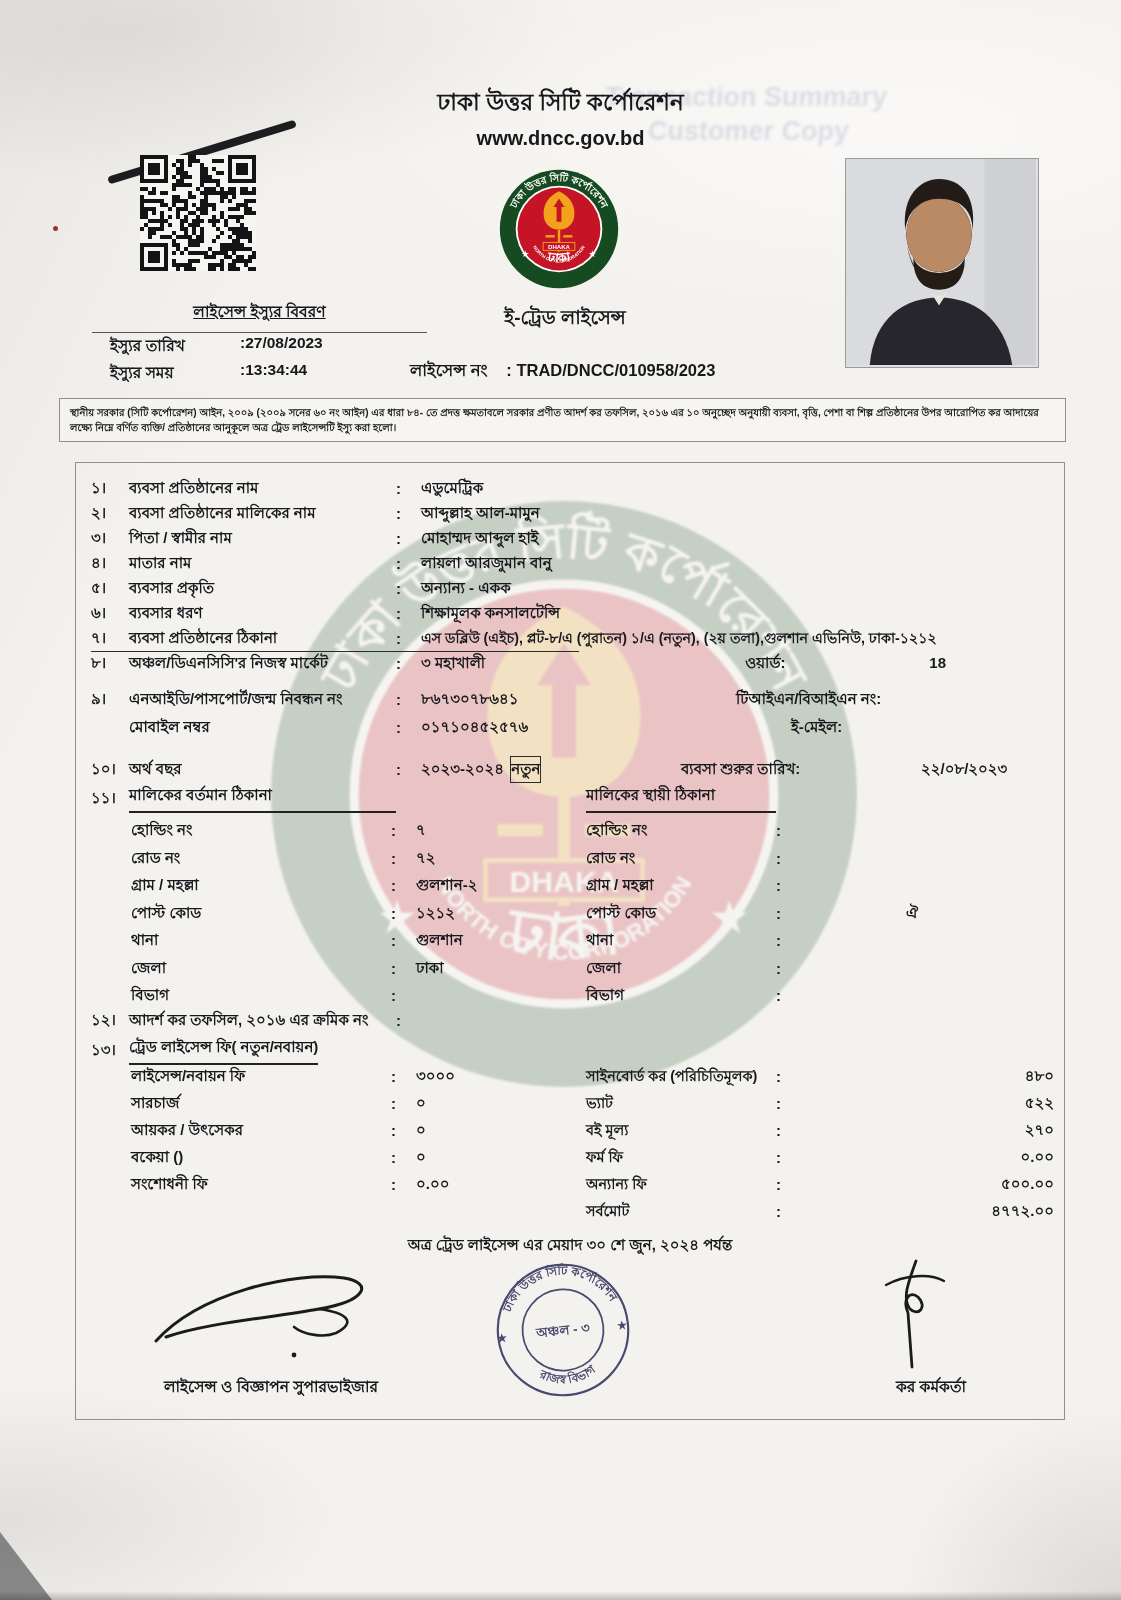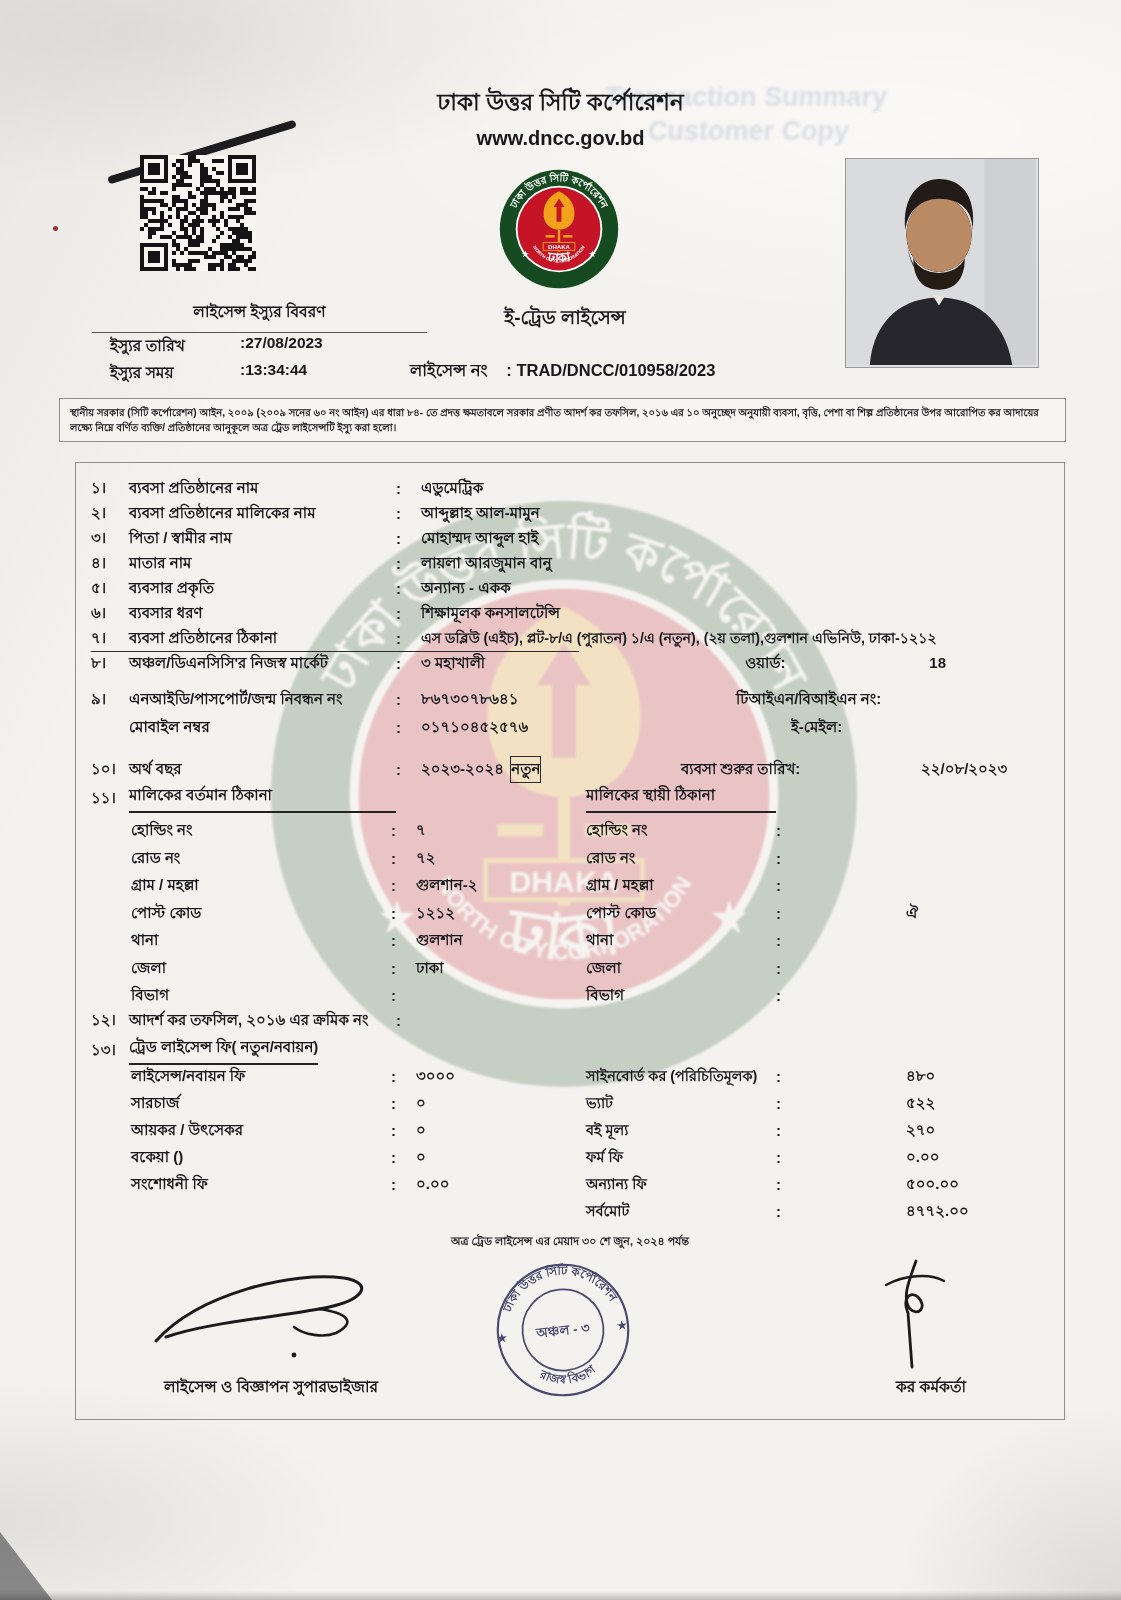--- a/index.html
+++ b/index.html
@@ -24,21 +24,21 @@
   .bottom-strip{position:absolute;left:0;bottom:0;width:100%;height:9px;background:linear-gradient(0deg,rgba(0,0,0,0.22),transparent);}
 
   .doc-title{left:0;top:84px;width:100%;text-align:center;font-size:23px;font-weight:700;}
   .website{left:0;top:127px;width:100%;text-align:center;font-size:20px;font-weight:700;}
 
   .qr-box{left:140px;top:155px;width:116px;height:116px;}
   .logo-svg{left:498px;top:168px;width:122px;height:122px;}
   .photo-box{left:845px;top:158px;width:192px;height:208px;border:1px solid #9a9a9a;background:#dfe0e3;}
 
   .issue-block{left:92px;top:300px;width:335px;font-size:15.5px;font-weight:700;}
-  .issue-title{text-align:center;padding-bottom:6px;border-bottom:1.6px solid #555;}
+  .issue-title{text-align:center;padding-bottom:6px;border-bottom:1.6px solid #555;text-decoration:underline;}
   .issue-row{display:flex;margin-top:1px;}
   .issue-row .lbl{width:130px;margin-left:18px;}
   .etrade{left:400px;top:303px;width:330px;text-align:center;font-size:19px;font-weight:700;}
   .licno{left:410px;top:358px;font-size:16.5px;font-weight:700;white-space:nowrap;}
   .licno .val{margin-left:14px;margin-top:14px;}
 
   .intro-box{left:59px;top:398px;width:985px;border:1.5px solid #8f8f8f;padding:6px 10px;
     font-size:10px;font-weight:600;line-height:1.5;background:rgba(255,255,255,0.25);}
 
   .main-box{left:75px;top:462px;width:988px;height:956px;border:1.5px solid #8f8f8f;}
@@ -86,23 +86,23 @@
   .row13{position:absolute;left:0;top:572px;right:10px;}
   .fee-title{display:inline-block;border-bottom:2px solid #222;padding-bottom:3px;}
 
   .fee-block{position:absolute;left:0;top:600px;right:10px;}
   .feerow{display:flex;height:27px;align-items:center;font-size:15px;font-weight:700;}
   .f-ll{margin-left:55px;width:260px;flex:none;}
   .f-lc{width:25px;flex:none;}
   .f-lv{width:170px;flex:none;}
   .f-rl{width:190px;flex:none;font-size:14.4px;}
   .f-rc{width:130px;flex:none;}
-  .f-rv{flex:1;}
-
-  .validity{position:absolute;left:0;top:770px;width:100%;text-align:center;font-size:11px;font-weight:700;}
+  .f-rv{flex:1;text-align:right;}
+
+  .validity{position:absolute;left:0;top:770px;width:100%;text-align:center;font-size:15px;font-weight:700;}
 
   .sig-left{position:absolute;left:68px;top:800px;width:245px;height:100px;}
   .stamp{position:absolute;left:408px;top:788px;width:158px;height:158px;transform:rotate(-6deg);opacity:0.88;}
   .sig-right{position:absolute;left:788px;top:792px;width:100px;height:118px;}
   .sign-labels{position:absolute;left:0;top:912px;width:100%;font-size:15.5px;font-weight:700;}
   .lab-left{position:absolute;left:30px;width:330px;text-align:center;}
   .lab-right{position:absolute;left:730px;width:250px;text-align:center;}
 </style>
 </head>
 <body>

